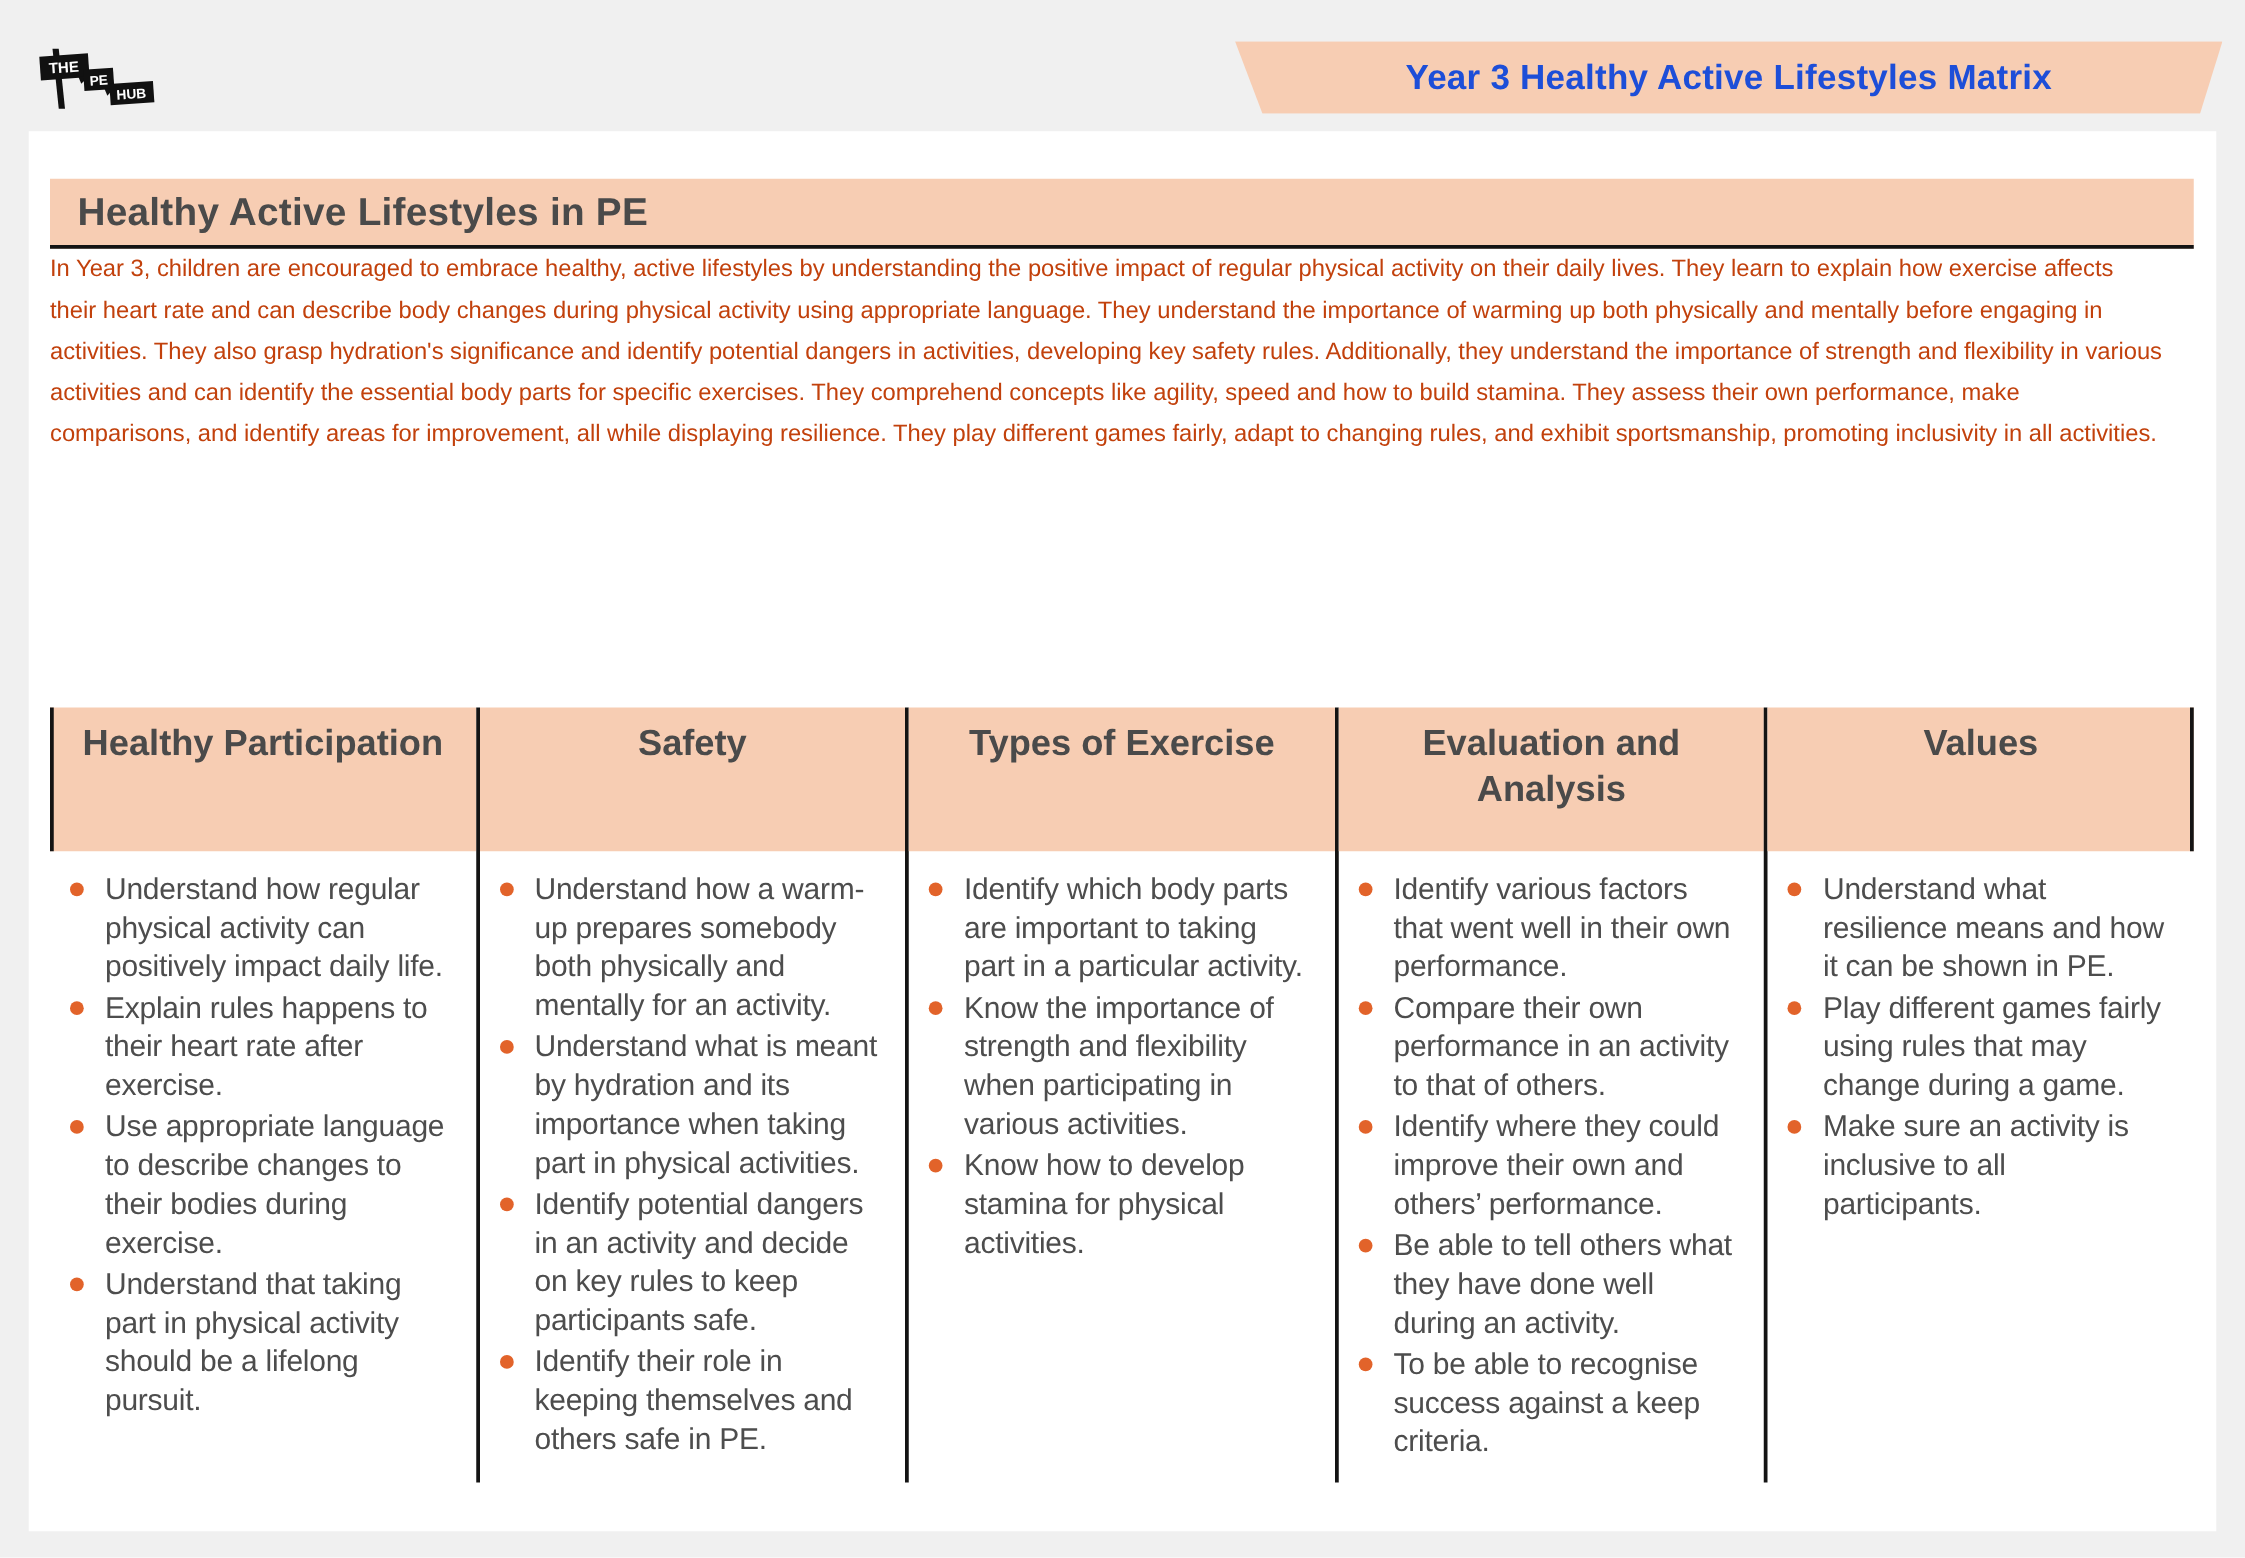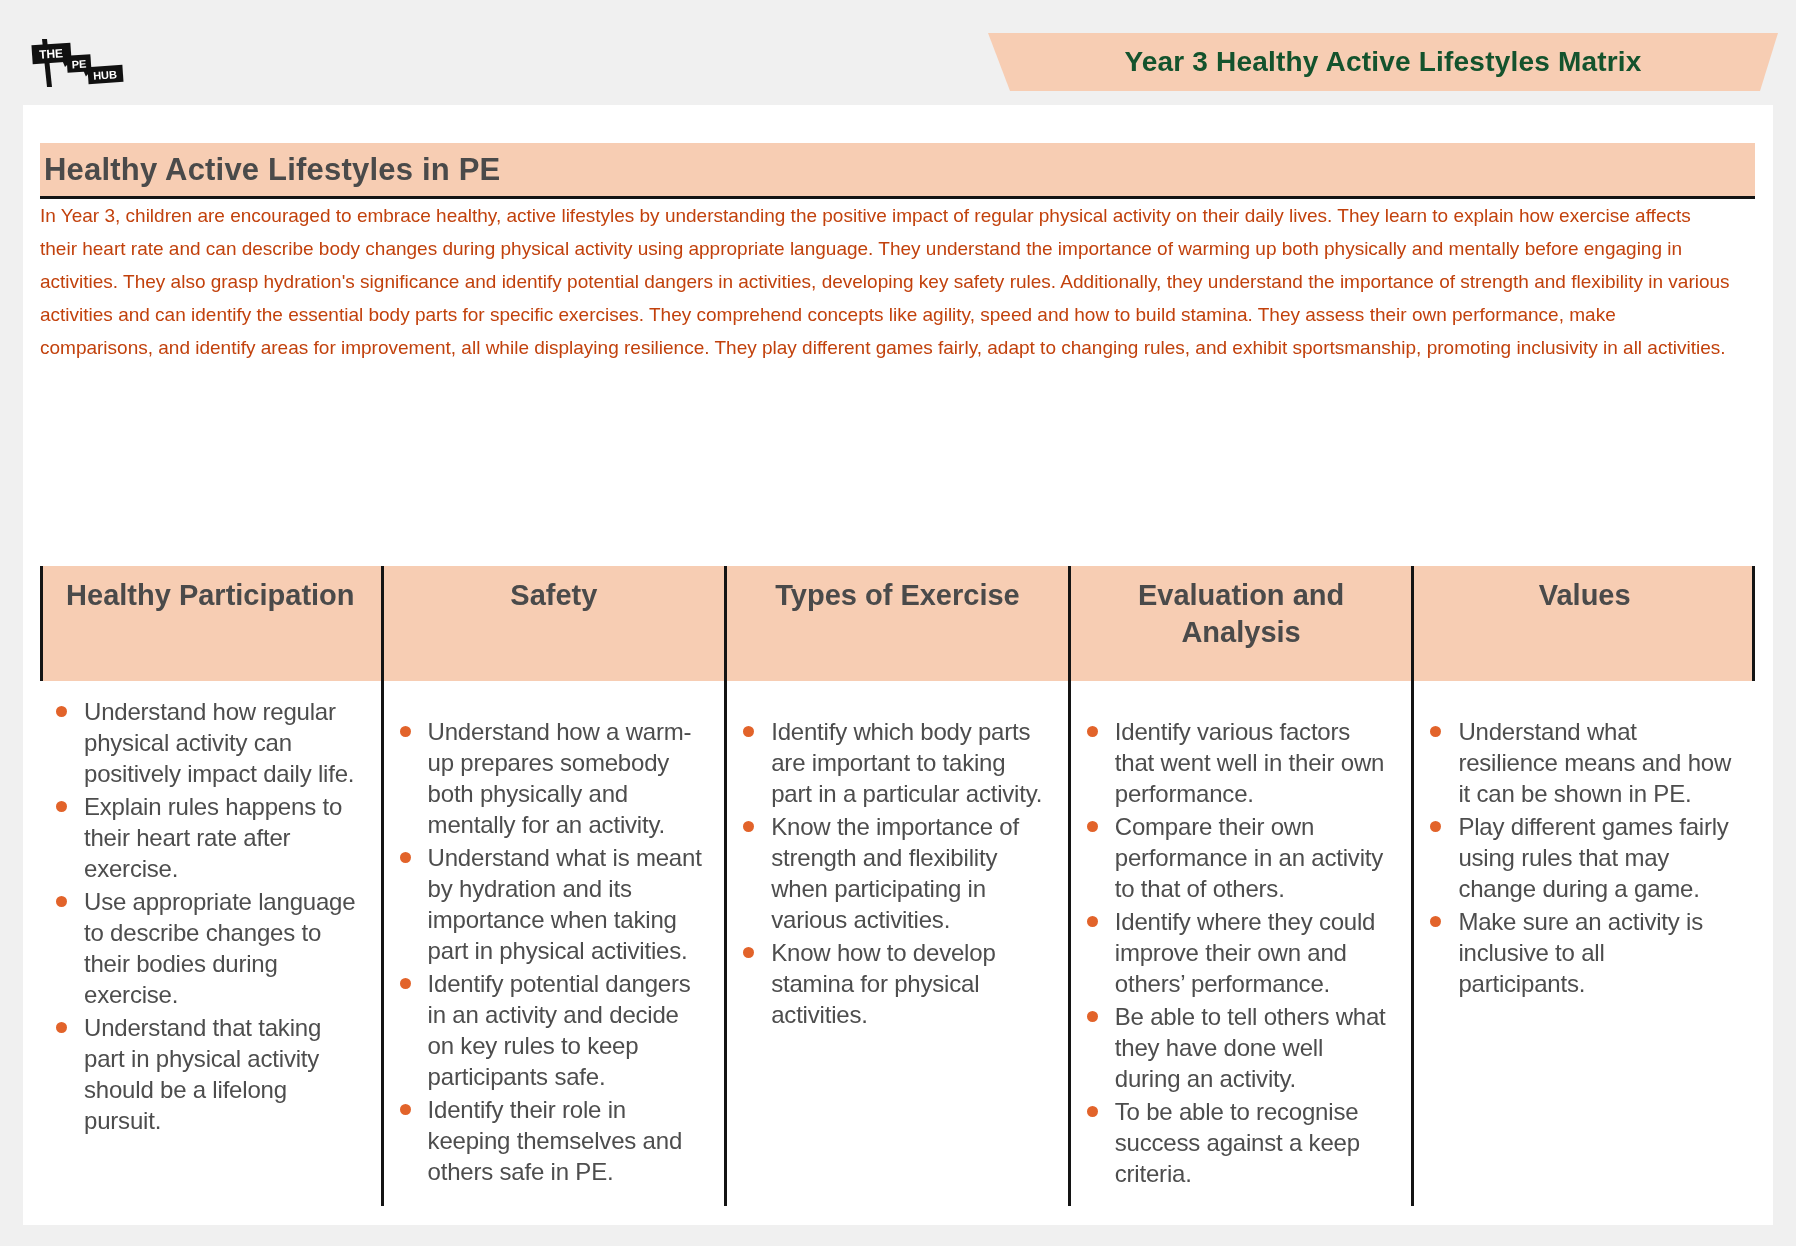--- a/index.html
+++ b/index.html
@@ -13,52 +13,52 @@
   }
 
   
   .logo-svg { position:absolute; left:24px; top:36px; width:102px; height:54px; }
 
   .banner {
     position:absolute; left:988px; top:33px; width:790px; height:58px;
     background:#f7cdb3;
     clip-path:polygon(0 0, 100% 0, calc(100% - 18px) 100%, 22px 100%);
     display:flex; align-items:center; justify-content:center;
-    font-size:28px; font-weight:bold; color:#14532d;
+    font-size:28px; font-weight:bold; color:#1d4ed8;
     letter-spacing:0.2px;
   }
 
   
   .card {
     position:absolute; left:23px; top:105px; width:1750px; height:1120px;
     background:#ffffff;
   }
 
   .title-bar {
     position:absolute; left:17px; top:38px; width:1715px; height:56px;
     background:#f7cdb3;
     border-bottom:3px solid #141414;
     line-height:53px;
-    padding-left:4px;
+    padding-left:22px;
     font-size:31px; font-weight:bold; color:#4a4a4a;
     letter-spacing:0.2px;
   }
 
   .intro {
     position:absolute; left:17px; top:94px; width:1692px;
     font-size:19px; line-height:33px; color:#c2410c;
   }
 
   
   .matrix {
     position:absolute; left:17px; top:417px; width:1715px;
     display:flex; align-items:stretch;margin-top:44px;
   }
   .matrix-col { flex:1 1 0; display:flex; flex-direction:column; }
-  .matrix-col + .matrix-col { border-left:3px solid #141414;gap:20px; }
+  .matrix-col + .matrix-col { border-left:3px solid #141414; }
 
   .matrix-header {
     height:115px; background:#f7cdb3;
     padding:11px 24px 0; text-align:center;
     font-size:29px; font-weight:bold; line-height:37px; color:#4a4a4a;
   }
   
   .edge-bar { position:absolute; top:0; width:3px; height:115px; background:#141414; }
   .edge-bar.left  { left:0; }
   .edge-bar.right { right:0; }

